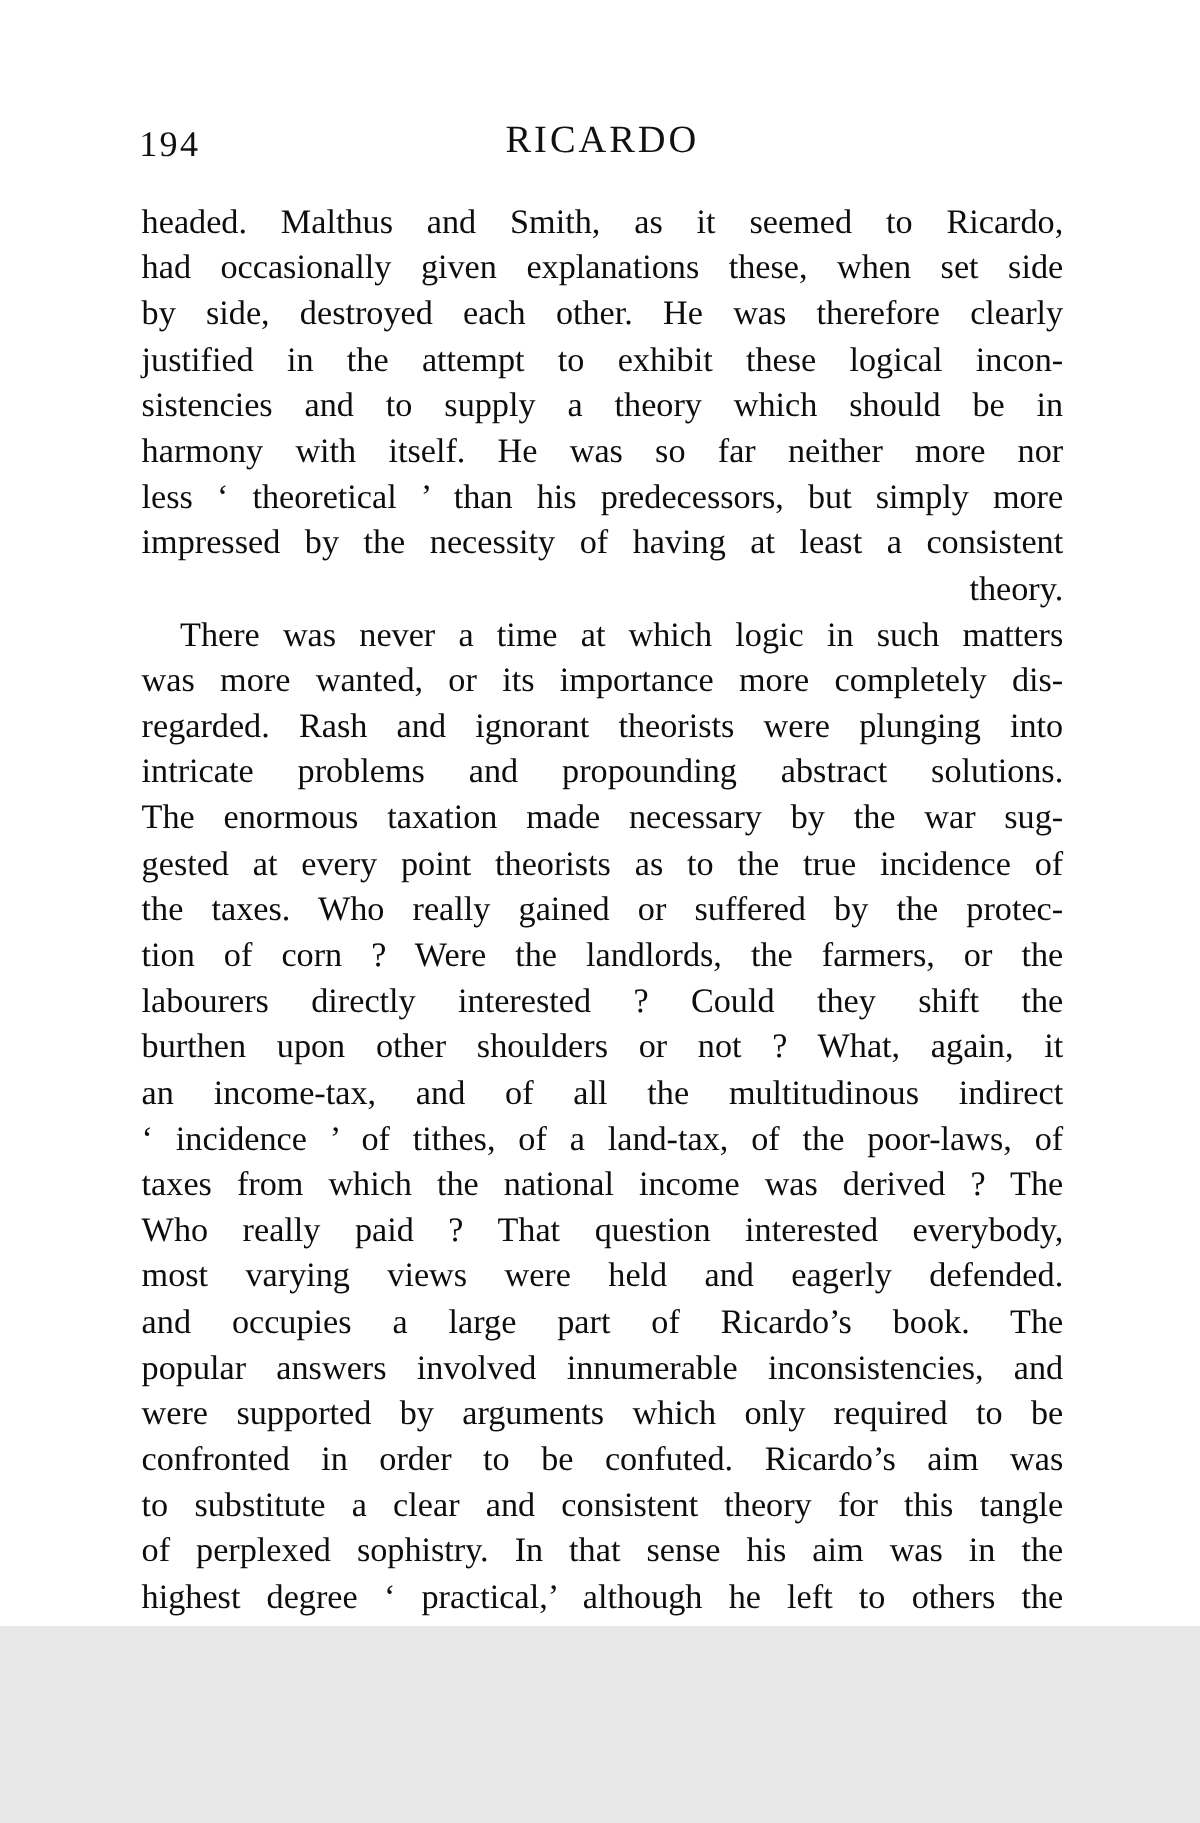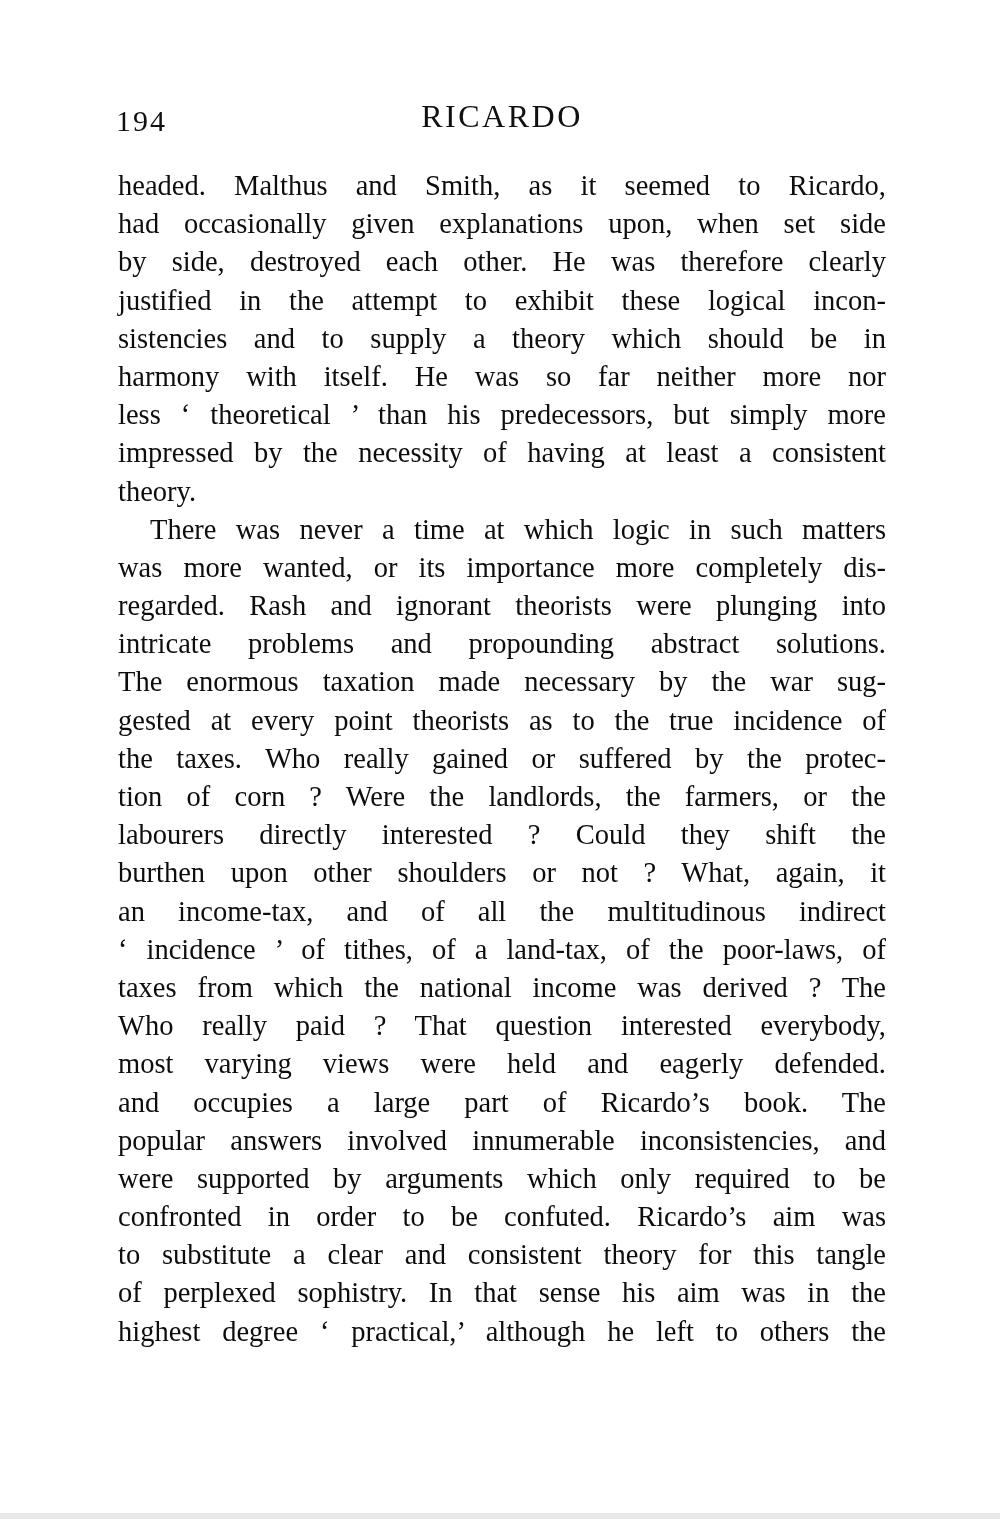--- a/index.html
+++ b/index.html
@@ -1,20 +1,20 @@
 <!DOCTYPE html>
 <html><head>
 <meta charset="utf-8">
 <style>
   * { margin: 0; padding: 0; box-sizing: border-box; }
   html, body { background: #e8e8e8; }
   .page {
     position: relative;
     width: 1000px;
-    height: 1513px;
+    height: 1355px;
     background: #ffffff;
     font-family: "Liberation Serif", "DejaVu Serif", serif;
     color: #0d0d0d;
     margin: 0 auto;
     overflow: hidden;
   }
   .page-number {
     position: absolute;
     left: 116px;
     top: 104px;
@@ -37,40 +37,40 @@
     left: 118px;
     top: 167px;
     width: 768px;
     font-size: 28.5px;
     line-height: 38.2px;
     color: #0d0d0d;
   }
   .line {
     height: 38.2px;
     white-space: nowrap;
-    text-align: left;
+    text-align: right;
   }
   .line.just {
     white-space: normal;
     text-align: justify;
     text-align-last: justify;
   }
   .line.indent {
     padding-left: 32px;
   }
 </style>
 </head>
 <body>
 
 <div class="page">
   <div class="page-number">194</div>
   <div class="running-head">RICARDO</div>
   <div class="text-block">
       <div class="line just">headed.  Malthus and Smith, as it seemed to Ricardo,</div>
-      <div class="line just">had occasionally given explanations upon, when set side</div>
+      <div class="line just">had occasionally given explanations these, when set side</div>
       <div class="line just">by side, destroyed each other.  He was therefore clearly</div>
       <div class="line just">justified in the attempt to exhibit these logical incon-</div>
       <div class="line just">sistencies and to supply a theory which should be in</div>
       <div class="line just">harmony with itself.  He was so far neither more nor</div>
       <div class="line just">less ‘ theoretical ’ than his predecessors, but simply more</div>
       <div class="line just">impressed by the necessity of having at least a consistent</div>
       <div class="line">theory.</div>
       <div class="line just indent">There was never a time at which logic in such matters</div>
       <div class="line just">was more wanted, or its importance more completely dis-</div>
       <div class="line just">regarded.  Rash and ignorant theorists were plunging into</div>

